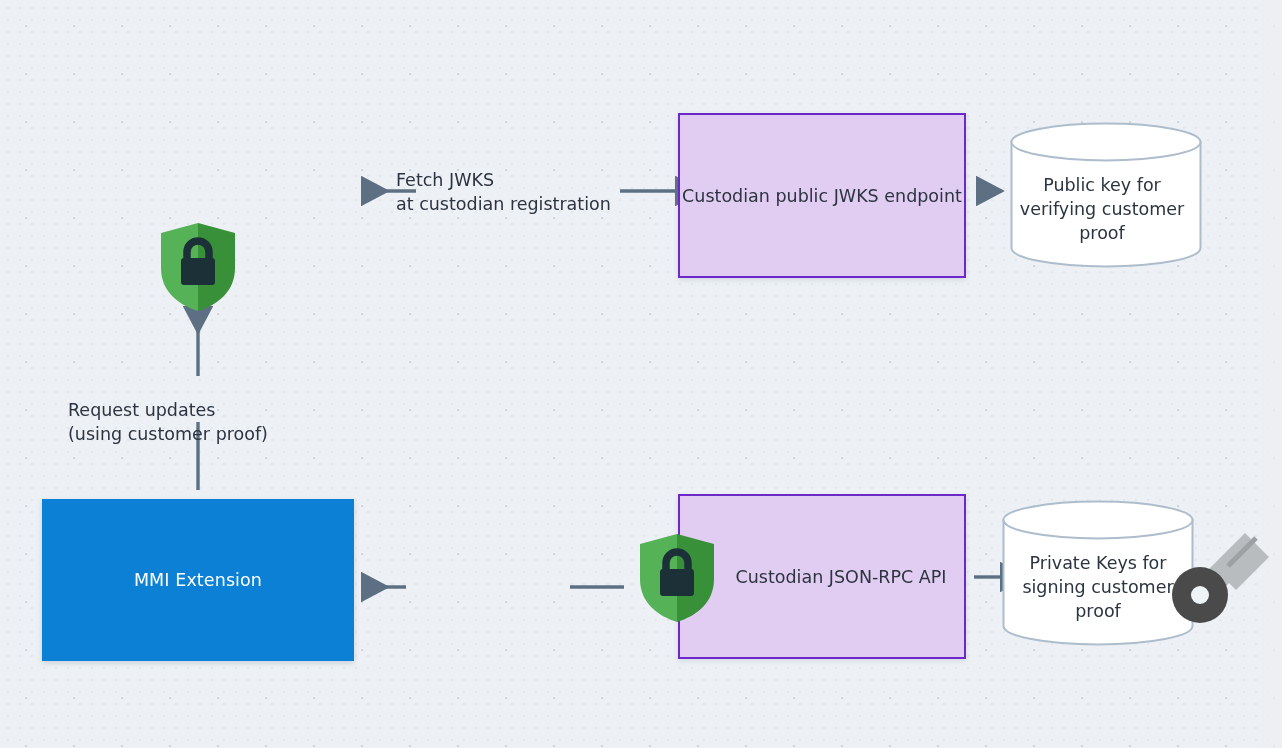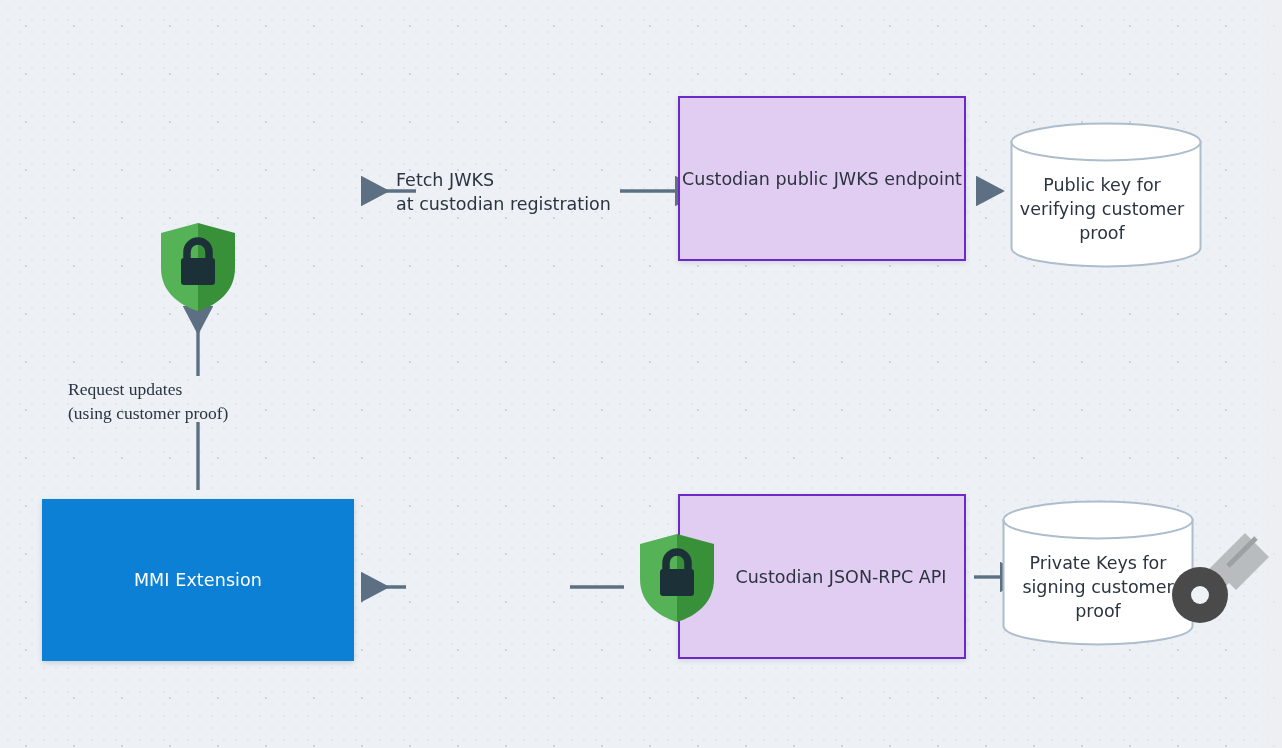--- a/index.html
+++ b/index.html
@@ -124,21 +124,21 @@
   <svg class="arrow-svg" style="left:183px; top:300px; width:30px; height:190px;" viewBox="0 0 30 190">
     <defs>
       <marker id="ah-up" markerWidth="9" markerHeight="9" refX="8.5" refY="4.5" orient="auto" markerUnits="strokeWidth">
         <path d="M8.5,0 L8.5,9 L0,4.5 z" fill="#5d7083"></path>
       </marker>
     </defs>
     <line x1="15" y1="76" x2="15" y2="6" stroke="#5d7083" stroke-width="3.4" marker-end="url(#ah-up)"></line>
     <line x1="15" y1="190" x2="15" y2="122" stroke="#5d7083" stroke-width="3.4"></line>
   </svg>
 
-  <div class="edge-label" style="left:68px; top:377px; width:260px;font-family:Liberation Serif, serif;">Request updates
+  <div class="edge-label" style="left:68px; top:398px; width:260px;">Request updates
 (using customer proof)</div>
 
   <svg class="arrow-svg" style="left:356px; top:572px; width:270px; height:30px;" viewBox="0 0 270 30">
     <defs>
       <marker id="ah-left2" markerWidth="9" markerHeight="9" refX="8.5" refY="4.5" orient="auto" markerUnits="strokeWidth">
         <path d="M8.5,0 L8.5,9 L0,4.5 z" fill="#5d7083"></path>
       </marker>
     </defs>
     <line x1="50" y1="15" x2="5" y2="15" stroke="#5d7083" stroke-width="3.4" marker-end="url(#ah-left2)"></line>
     <line x1="214" y1="15" x2="268" y2="15" stroke="#5d7083" stroke-width="3.4"></line>
@@ -157,21 +157,21 @@
   <svg class="arrow-svg" style="left:968px; top:564px; width:40px; height:26px;" viewBox="0 0 40 26">
     <defs>
       <marker id="ah-right3" markerWidth="9" markerHeight="9" refX="0.5" refY="4.5" orient="auto" markerUnits="strokeWidth">
         <path d="M0.5,0 L0.5,9 L9,4.5 z" fill="#5d7083"></path>
       </marker>
     </defs>
     <line x1="6" y1="13" x2="32" y2="13" stroke="#5d7083" stroke-width="3.4" marker-end="url(#ah-right3)"></line>
   </svg>
 
 
-  <div class="node box-purple" style="left:678px; top:96px; width:288px; height:165px;">
+  <div class="node box-purple" style="left:678px; top:113px; width:288px; height:165px;">
     <span>Custodian public JWKS endpoint</span>
   </div>
 
   <div class="cyl" style="left:1002px; top:122px; width:192px; height:146px;padding-left:8px;">
     <svg width="192" height="146" viewBox="0 0 192 146">
       <path d="M1.5,20 L1.5,126 A 94.5 18.5 0 0 0 190.5 126 L190.5,20 Z" fill="#ffffff" stroke="#adbdcc" stroke-width="2"></path>
       <ellipse cx="96" cy="20" rx="94.5" ry="18.5" fill="#ffffff" stroke="#adbdcc" stroke-width="2"></ellipse>
     </svg>
     <div class="cyl-label multiline" style="top:14px;">Public key for
 verifying customer

